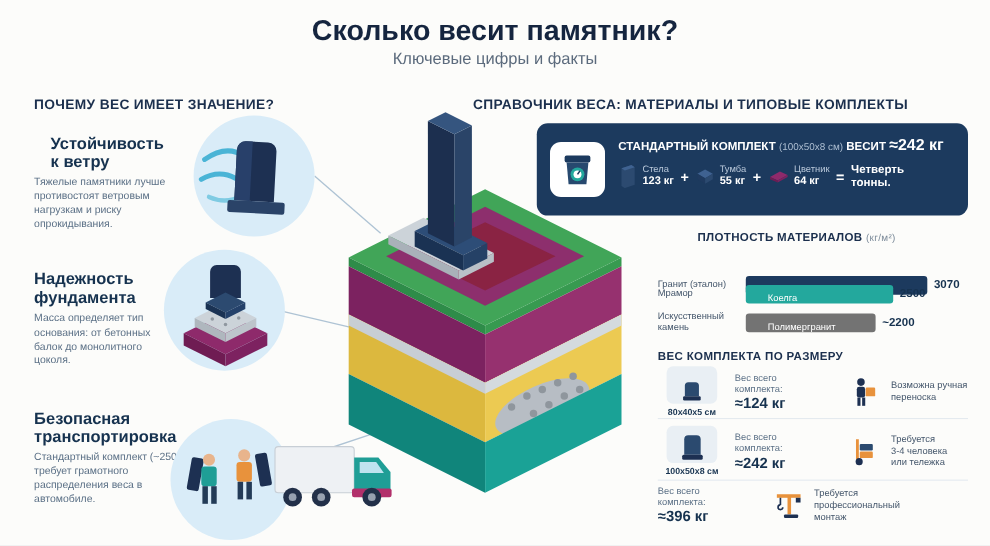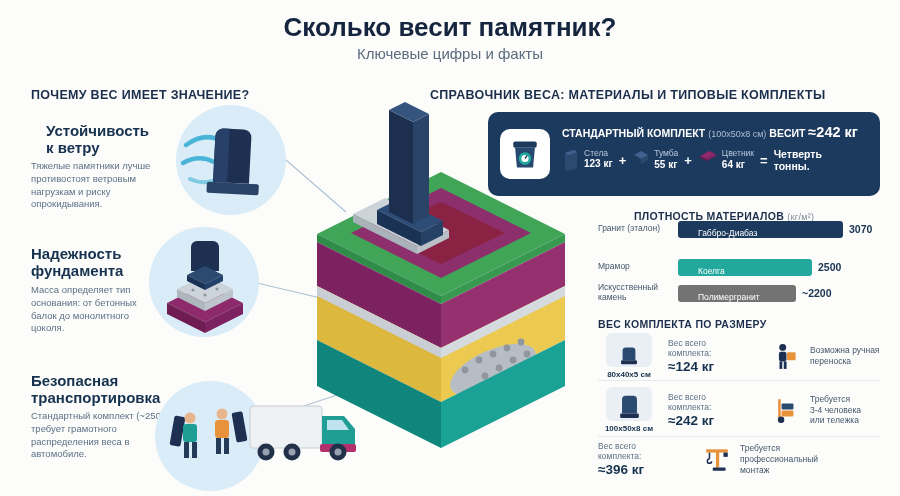--- a/index.html
+++ b/index.html
@@ -25,21 +25,21 @@
 
   
   .banner { left:488px; top:112px; width:392px; height:84px; border-radius:10px; }
   .scale-tile { left:12px; top:17px; width:50px; height:50px; background:#fff; border-radius:10px;
                 display:flex; align-items:center; justify-content:center; }
   .banner-line1 { left:74px; top:12px; width:306px; color:#fff; font-size:10.5px; }
   .banner-line1 .b { font-weight:bold; }
   .banner-line1 .dim { font-size:9px; color:#aebfd2; }
   .banner-line1 .big { font-size:14.5px; font-weight:bold; }
   .parts-row { left:74px; top:36px; width:308px; display:flex; align-items:center; gap:5px; }
-  .part { display:flex; gap:4px; }
+  .part { display:flex; align-items:center; gap:4px; }
   .part .pname { font-size:8.5px; color:#b9c8da; line-height:1.1; }
   .part .pweight { font-size:10px; font-weight:bold; color:#fff; line-height:1.2; }
   .op { color:#fff; font-weight:bold; font-size:13px; padding:0 1px; }
   .result { color:#fff; font-weight:bold; font-size:10.5px; line-height:1.15; }
 
   
   .dens-head { left:598px; top:210px;padding-left:36px; }
   .dens-unit { font-weight:normal; font-size:9px; color:#7b8a99; }
   .dens-row { left:598px; width:292px; height:20px; display:flex; align-items:center; }
   .dens-label { width:80px; font-size:8.5px; color:#44566b; line-height:1.15; }
@@ -255,21 +255,21 @@
       <div class="result pre">Четверть
 тонны.</div>
     </div>
   </div>
 
   <div class="abs sec-head dens-head" style="font-size:10.5px">
     <span>ПЛОТНОСТЬ МАТЕРИАЛОВ</span>
     <span class="dens-unit">(кг/м²)</span>
   </div>
 
-  <div class="abs dens-row" style="top:219px">
+  <div class="abs dens-row" style="top:249px">
     <div class="dens-label pre">Гранит (эталон)</div>
     <div class="dens-bar" style="width: 165px; background: rgb(28, 58, 94);">
       <span>Габбро-Диабаз</span>
     </div>
     <div class="dens-val">3070</div>
   </div>
   <div class="abs dens-row" style="top:257px">
     <div class="dens-label pre">Мрамор</div>
     <div class="dens-bar" style="width: 134px; background: rgb(35, 168, 157);">
       <span>Коелга</span>

